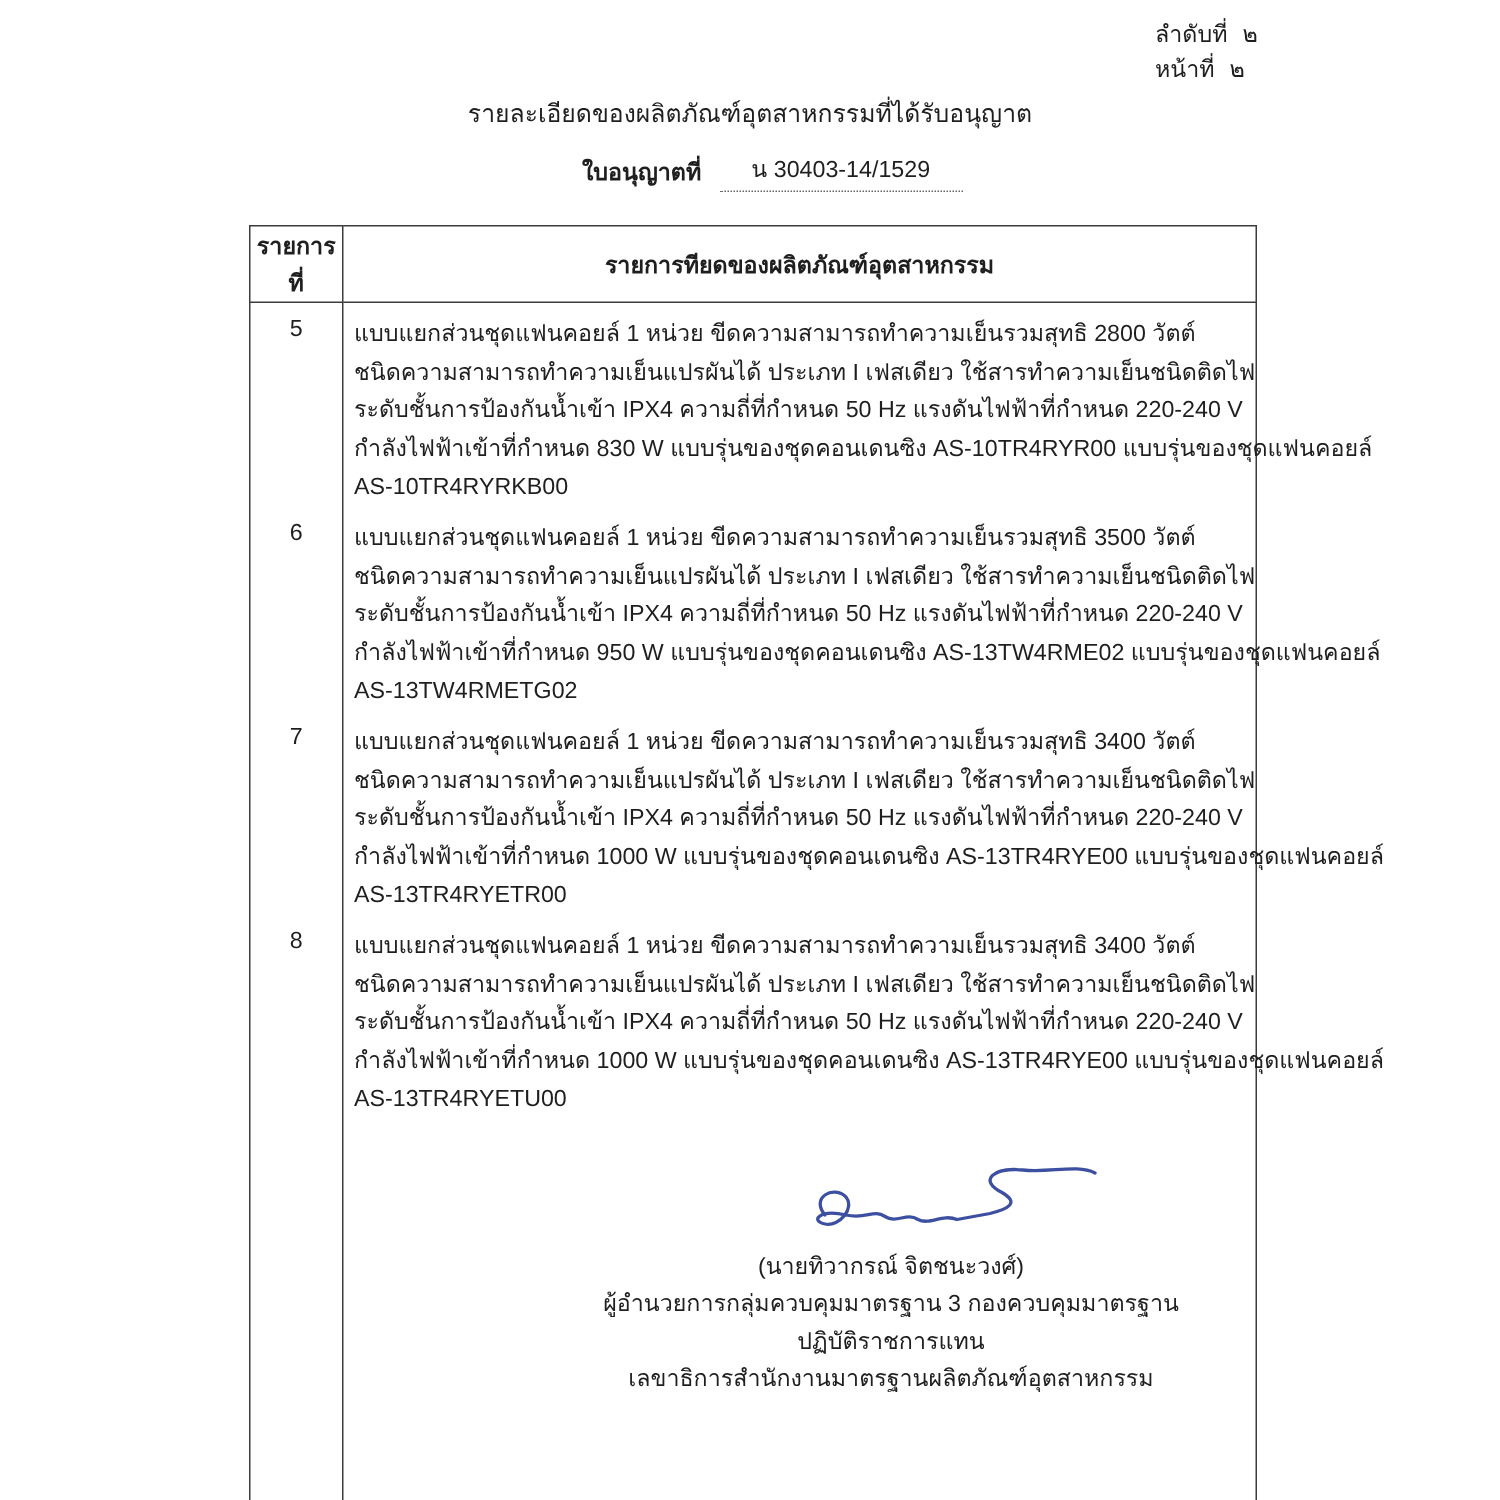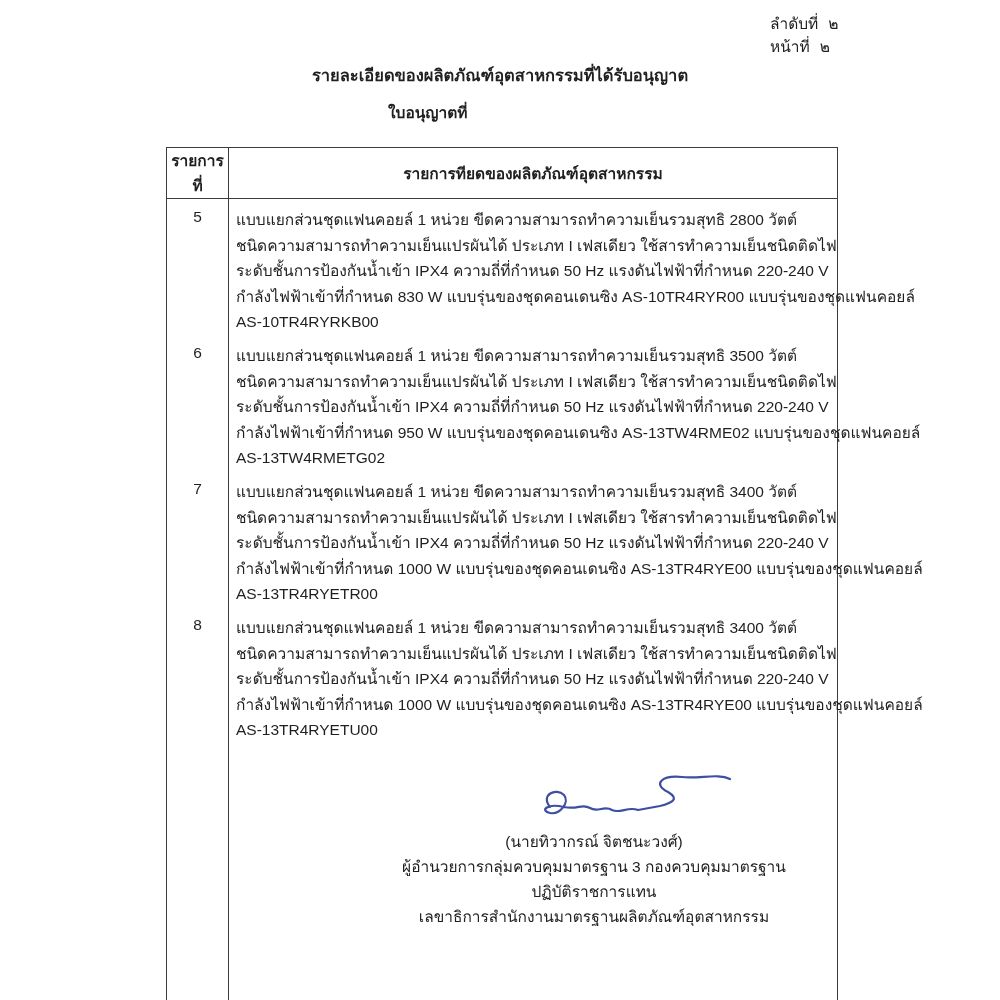--- a/index.html
+++ b/index.html
@@ -17,21 +17,21 @@
   .corner {
     position: absolute; top: 12px; left: 770px;
     line-height: 23px; font-size: 15.5px;
   }
   .corner .row { display: flex; gap: 10px; }
 
   
   .doc-title {
     margin-top: 62px;
     text-align: center;
-    font-weight: bold;
+    font-weight: normal;
     font-size: 16.5px;
   }
 
   
   .field-row {
     display: flex;
     align-items: flex-end;
     margin-top: 15px;
   }
   .field-label { font-weight: bold; white-space: nowrap; }
@@ -98,20 +98,21 @@
       <span>หน้าที่</span>
       <span>๒</span>
     </div>
   </div>
 
   <div class="doc-title">รายละเอียดของผลิตภัณฑ์อุตสาหกรรมที่ได้รับอนุญาต</div>
 
 
   <div class="field-row license-no-row">
     <span class="field-label">ใบอนุญาตที่</span>
+    <span class="dotted-value">น 30403-14/1529</span>
   </div>
 
   <table class="items-table">
     <thead>
       <tr>
         <th class="col-no">รายการที่</th>
         <th>รายการทียดของผลิตภัณฑ์อุตสาหกรรม</th>
       </tr>
     </thead>
     <tbody>

